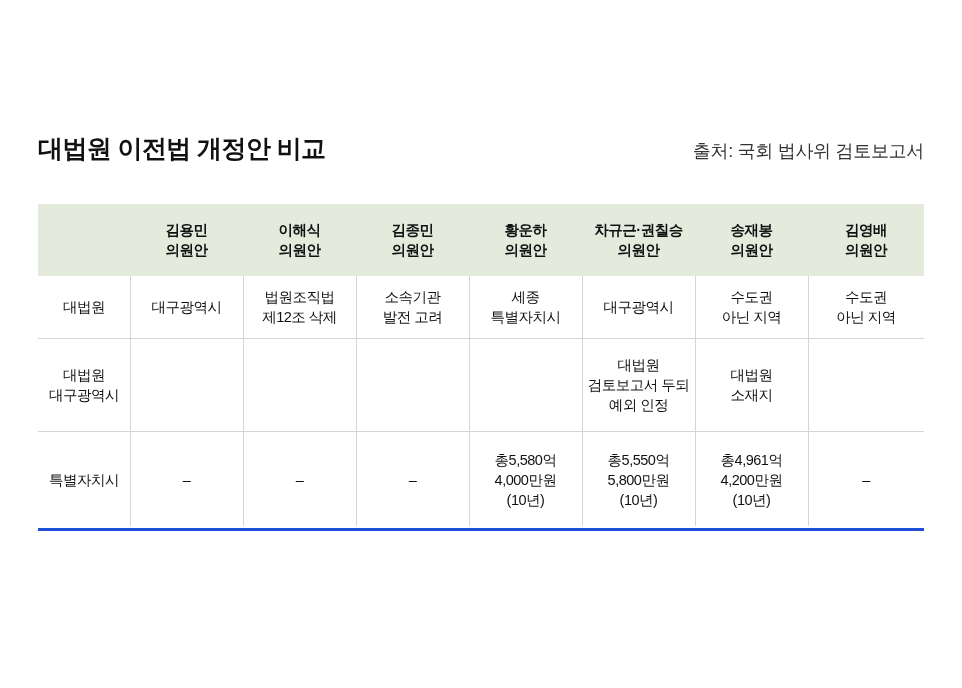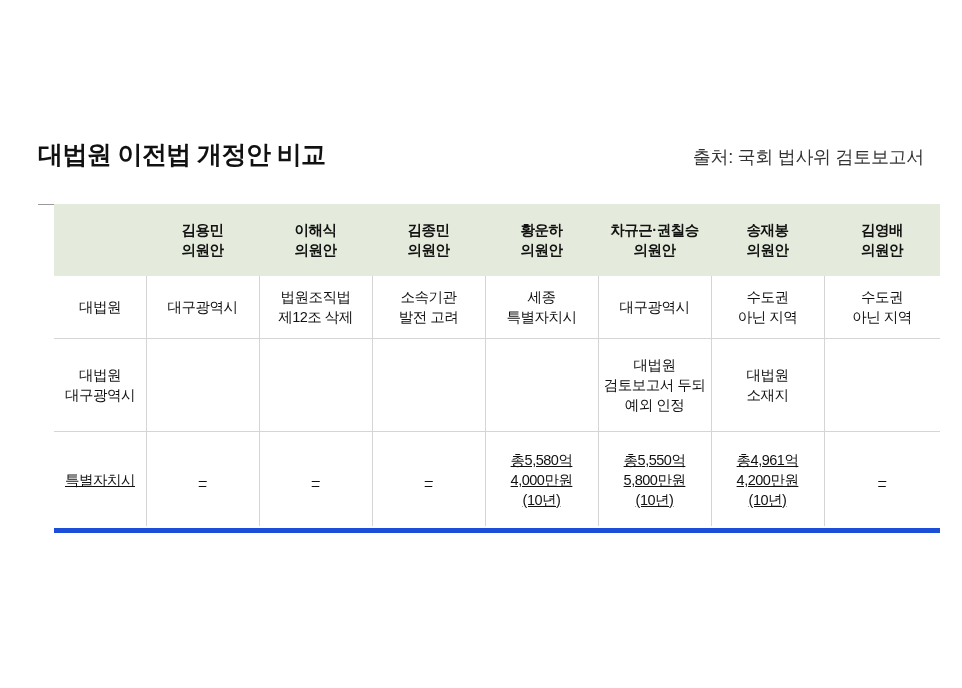--- a/index.html
+++ b/index.html
@@ -18,21 +18,21 @@
   .page {
     position: absolute;
     left: 0;
     top: 0;
     width: 962px;
     height: 688px;
   }
   .header-row {
     position: absolute;
     left: 38px;
-    top: 138px;
+    top: 132px;
     width: 886px;
     display: flex;
     align-items: baseline;
     justify-content: space-between;
   }
   .title {
     font-size: 25px;
     font-weight: bold;
     letter-spacing: -0.6px;
     color: #111111;
@@ -40,21 +40,21 @@
   }
   .source {
     font-size: 18px;
     color: #333333;
     letter-spacing: -0.3px;
     white-space: nowrap;
     padding-bottom: 2px;
   }
   .table-wrap {
     position: absolute;
-    left: 54px;
+    left: 38px;
     top: 204px;
     width: 886px;
   }
   table.cmp {
     border-collapse: collapse;
     width: 886px;
     table-layout: fixed;
   }
   table.cmp th, table.cmp td {
     text-align: center;
@@ -74,22 +74,21 @@
   thead th.corner {
     background: #e4ebdc;
   }
   tbody td {
     border-bottom: 1px solid #d5d5d5;
   }
   tbody tr.r1 td { height: 62px; }
   tbody tr.r2 td { height: 92px; }
   tbody tr.r3 td { height: 96px; }
   tbody tr:last-child td {
-    border-bottom: 5px solid #1d4ed8;
-    text-decoration: underline;
+    border-bottom: 3px solid #1d4ed8;
   }
   td.rowhead {
     font-weight: normal;
     color: #111111;
   }
   .vline {
     position: absolute;
     top: 0;
     width: 1px;
     background: #d5d5d5;

